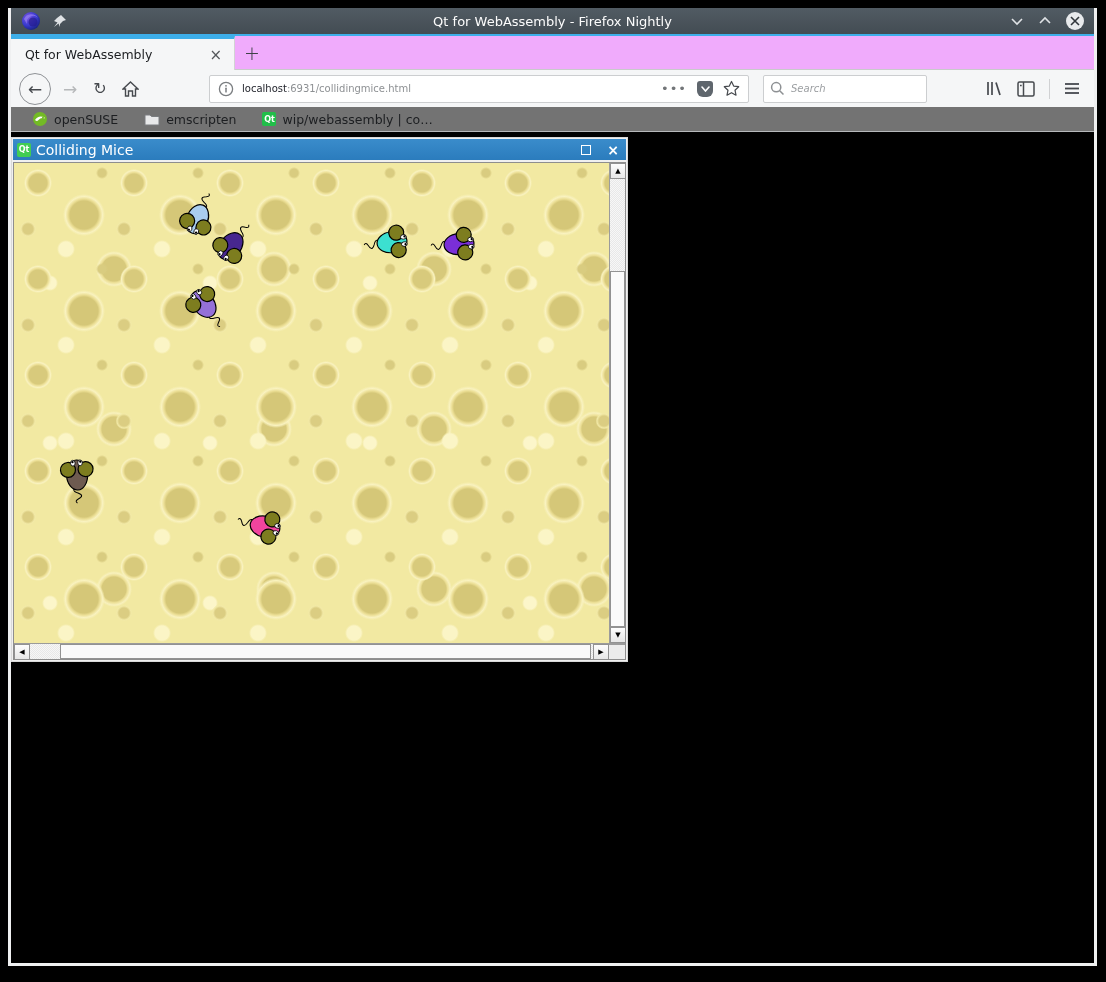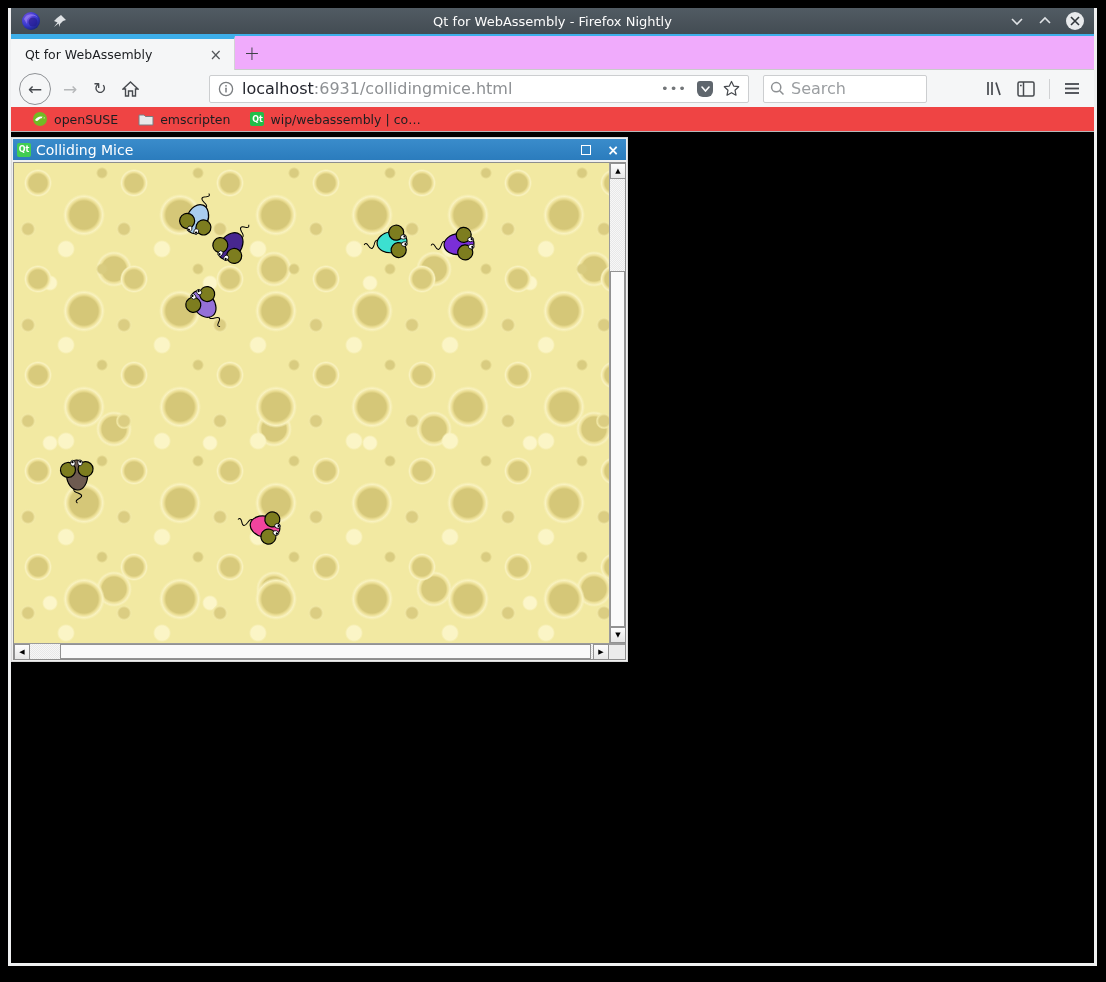--- a/index.html
+++ b/index.html
@@ -41,37 +41,37 @@
   .navbar{ height:37px; background:#f5f6f7; display:flex; align-items:center;
            padding:0 8px; gap:4px; flex:0 0 auto;}
   .nav-btn{ display:flex; align-items:center; justify-content:center; color:#46494e; }
   .back-btn{ width:32px; height:32px; border:1px solid #8f9296; border-radius:50%;
              font-size:17px; background:#f5f6f7; margin-right:2px;}
   .fwd-btn{ width:26px; height:26px; font-size:17px; color:#b6b8ba;}
   .reload-btn{ width:26px; height:26px; font-size:16px;}
   .home-btn{ width:26px; height:26px; margin-right:6px;}
   .urlbar{ width:540px; height:28px; background:#fff; border:1px solid #ccced0;
            border-radius:2px; display:flex; align-items:center; padding:0 8px; gap:8px; margin-left:56px;}
-  .url-text{ font-size:16px; flex:1; white-space:nowrap; overflow:hidden;}
+  .url-text{ font-size:10px; flex:1; white-space:nowrap; overflow:hidden;}
   .url-host{ color:#23252d;}
   .url-rest{ color:#8d9093;}
   .url-actions{ display:flex; align-items:center; gap:10px;}
   .overflow-dots{ color:#737679; font-size:13px; letter-spacing:1px;}
   .pocket{ width:16px; height:16px; background:#5f666d; border-radius:3px 3px 6px 6px;
            display:flex; align-items:center; justify-content:center;}
   .searchbar{ width:164px; height:28px; background:#fff; border:1px solid #ccced0;
               border-radius:2px; display:flex; align-items:center; padding:0 6px; gap:6px; margin-left:10px;}
-  .searchbar input{ border:none; outline:none; width:100%; font-size:16px;
-                    font-family:inherit; color:#333; background:transparent;}
+  .searchbar input{ border:none; outline:none; width:100%; font-size:10px;
+                    font-family:inherit; color:#333; background:transparent;font-style:italic;}
   .searchbar input::placeholder{ color:#9b9ea1;}
   .nav-right{ margin-left:auto; display:flex; align-items:center; gap:14px; padding-right:6px;}
   .vsep{ width:1px; height:20px; background:#d0d1d3;}
 
-  .bookmarksbar{ height:25px; background:#ef4444; border-bottom:1px solid #b6b8ba;
-                 display:flex; align-items:center; gap:6px; padding-left:14px; flex:0 0 auto;}
+  .bookmarksbar{ height:25px; background:#737373; border-bottom:1px solid #b6b8ba;
+                 display:flex; align-items:center; gap:12px; padding-left:14px; flex:0 0 auto;}
   .bookmark{ display:flex; align-items:center; gap:6px; padding:2px 7px; font-size:12.5px; color:#1c1e21;}
   .bm-qt{ width:14px; height:14px; background:#21be49; border-radius:2px; color:#fff;
           font-size:8px; font-weight:bold; display:flex; align-items:center; justify-content:center;}
 
   .viewport{ flex:1 1 auto; background:#000; position:relative; overflow:hidden;}
 
   
   .qt-window{ position:absolute; left:0px; top:5px; width:617px; height:525px;
               background:#f0f0f0; padding:2px; display:flex; flex-direction:column;
               box-shadow:0 0 0 1px #d9d9d9 inset;}

